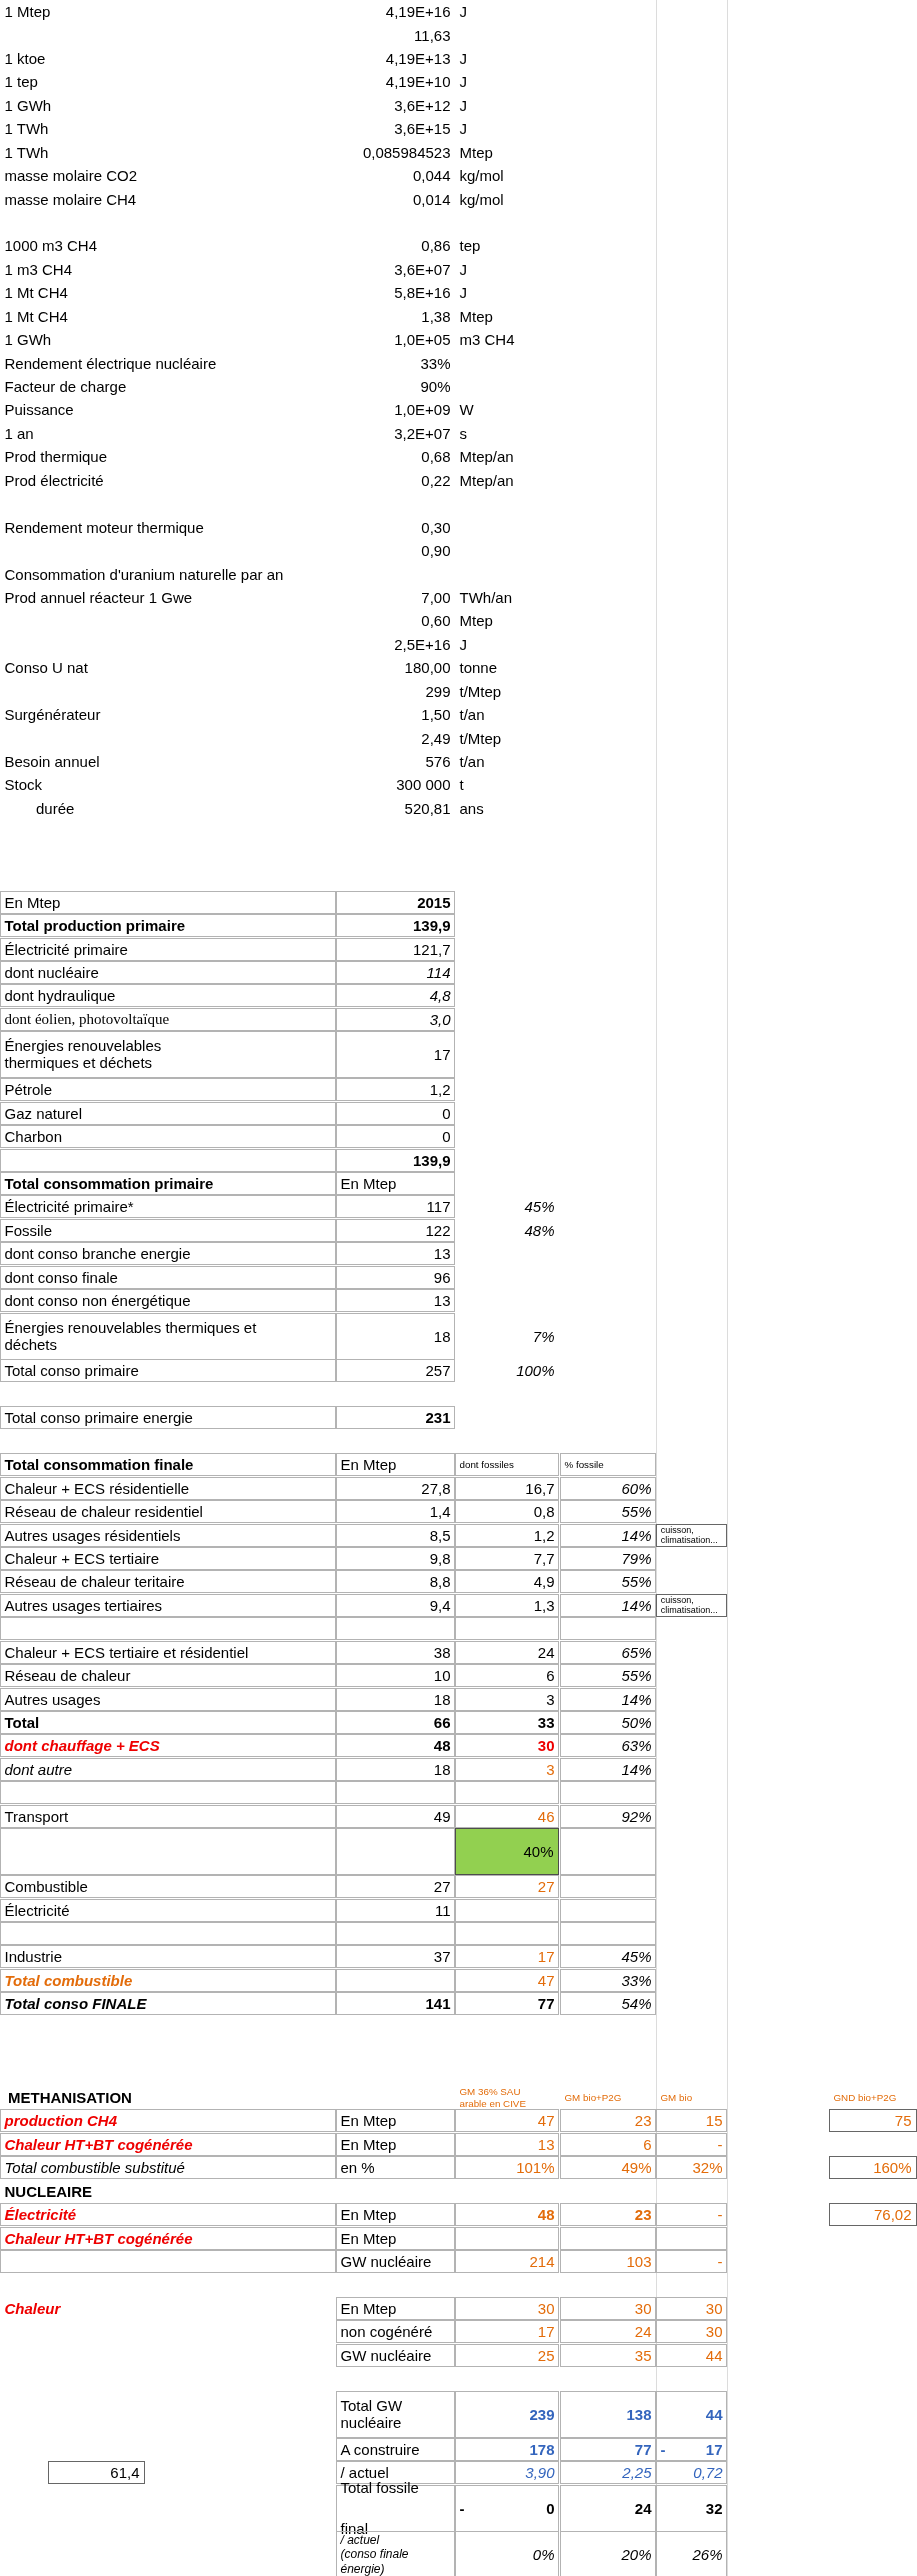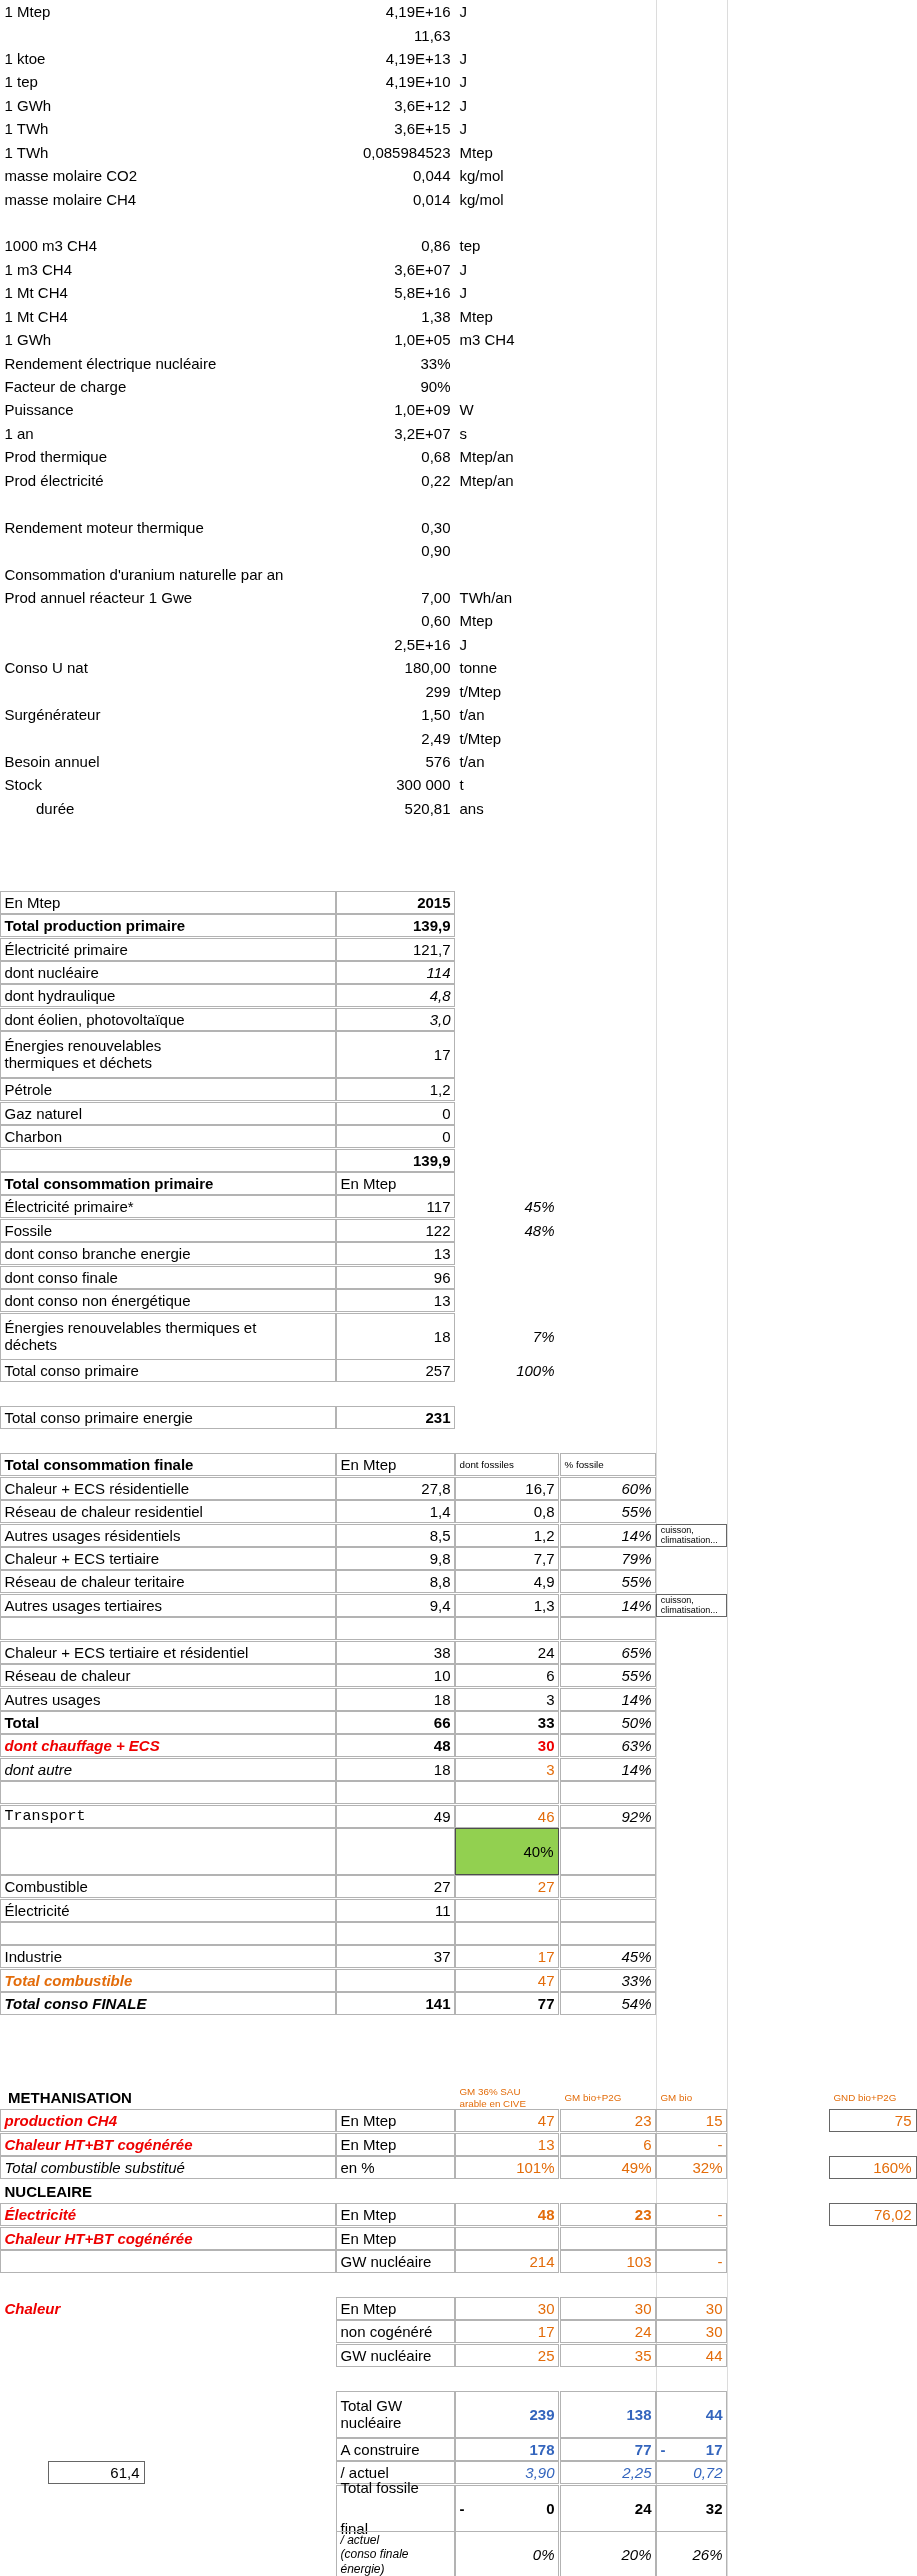--- a/index.html
+++ b/index.html
@@ -213,21 +213,21 @@
     </div>
     <div class="row" style="top: 984px; height: 23.4px;">
       <div class="cell g" style="left: 0px; width: 336px;"></div>
       <div class="cell g" style="left: 336px; width: 119px;"></div>
       <div class="cell" style="left: 0px; width: 336px;">dont hydraulique</div>
       <div class="cell r i" style="left: 336px; width: 119px;">4,8</div>
     </div>
     <div class="row" style="top: 1008px; height: 23.4px;">
       <div class="cell g" style="left: 0px; width: 336px;"></div>
       <div class="cell g" style="left: 336px; width: 119px;"></div>
-      <div class="cell" style="left: 0px; width: 311px;">dont éolien, photovoltaïque</div>
+      <div class="cell" style="left: 0px; width: 311px; font-family: Liberation Serif, serif;">dont éolien, photovoltaïque</div>
       <div class="cell r i" style="left: 336px; width: 119px;">3,0</div>
     </div>
     <div class="row" style="top: 1031px; height: 47px;">
       <div class="cell g" style="left: 0px; width: 336px;"></div>
       <div class="cell g" style="left: 336px; width: 119px;"></div>
       <div class="cell multi" style="left: 0px; width: 336px;">
         <div>Énergies renouvelables</div>
         <div>thermiques et déchets</div>
       </div>
       <div class="cell r" style="left: 336px; width: 119px;">17</div>
@@ -466,21 +466,21 @@
       <div class="cell g" style="left: 0px; width: 336px;"></div>
       <div class="cell g" style="left: 336px; width: 119px;"></div>
       <div class="cell g" style="left: 455px; width: 104px;"></div>
       <div class="cell g" style="left: 560px; width: 96px;"></div>
     </div>
     <div class="row" style="top: 1805px; height: 23.4px;">
       <div class="cell g" style="left: 0px; width: 336px;"></div>
       <div class="cell g" style="left: 336px; width: 119px;"></div>
       <div class="cell g" style="left: 455px; width: 104px;"></div>
       <div class="cell g" style="left: 560px; width: 96px;"></div>
-      <div class="cell" style="left: 0px; width: 336px; font-family: Liberation Mono, monospace;">Transport</div>
+      <div class="cell" style="left: 0px; width: 336px;">Transport</div>
       <div class="cell r" style="left: 336px; width: 119px;">49</div>
       <div class="cell r org" style="left: 455px; width: 104px;">46</div>
       <div class="cell r i" style="left: 560px; width: 96px;">92%</div>
     </div>
     <div class="row" style="top: 1828px; height: 47px;">
       <div class="cell g" style="left: 0px; width: 336px;"></div>
       <div class="cell g" style="left: 336px; width: 119px;"></div>
       <div class="cell g" style="left: 455px; width: 104px;"></div>
       <div class="cell g" style="left: 560px; width: 96px;"></div>
       <div class="cell r grnbg" style="left: 455px; width: 104px;">40%</div>

